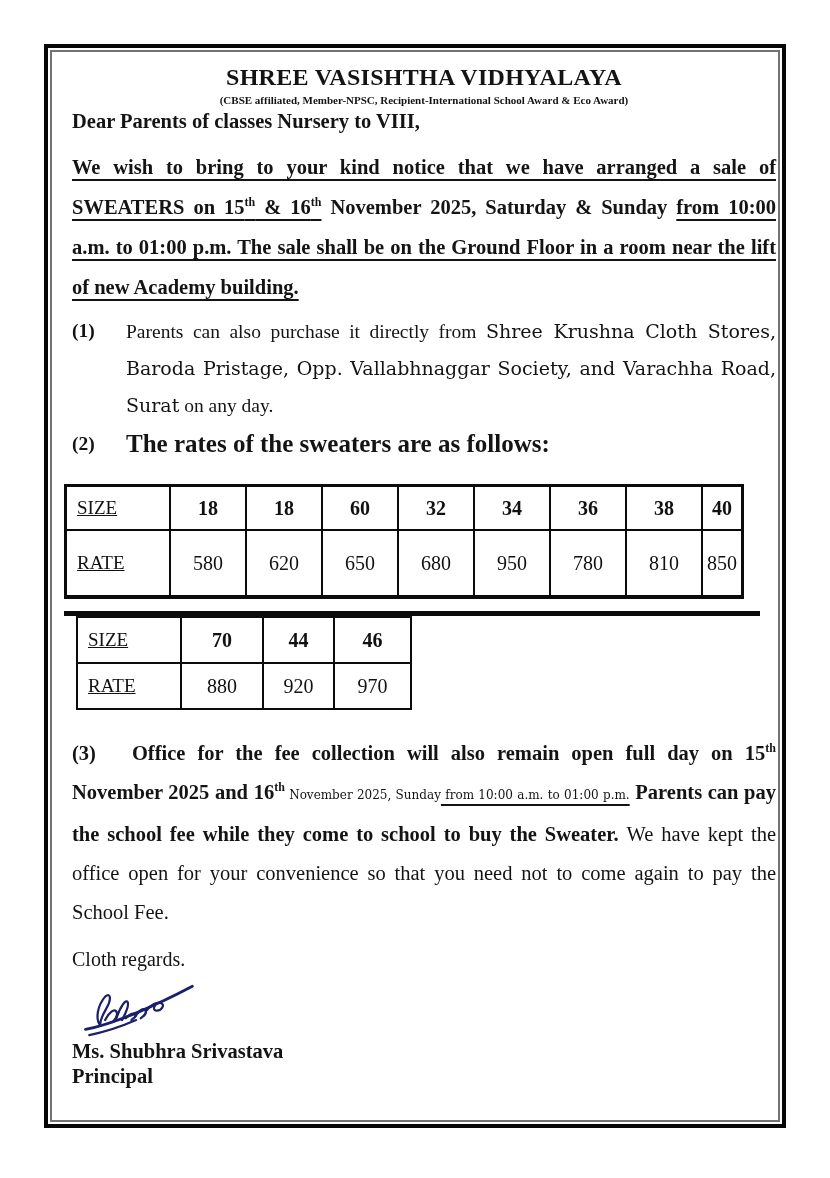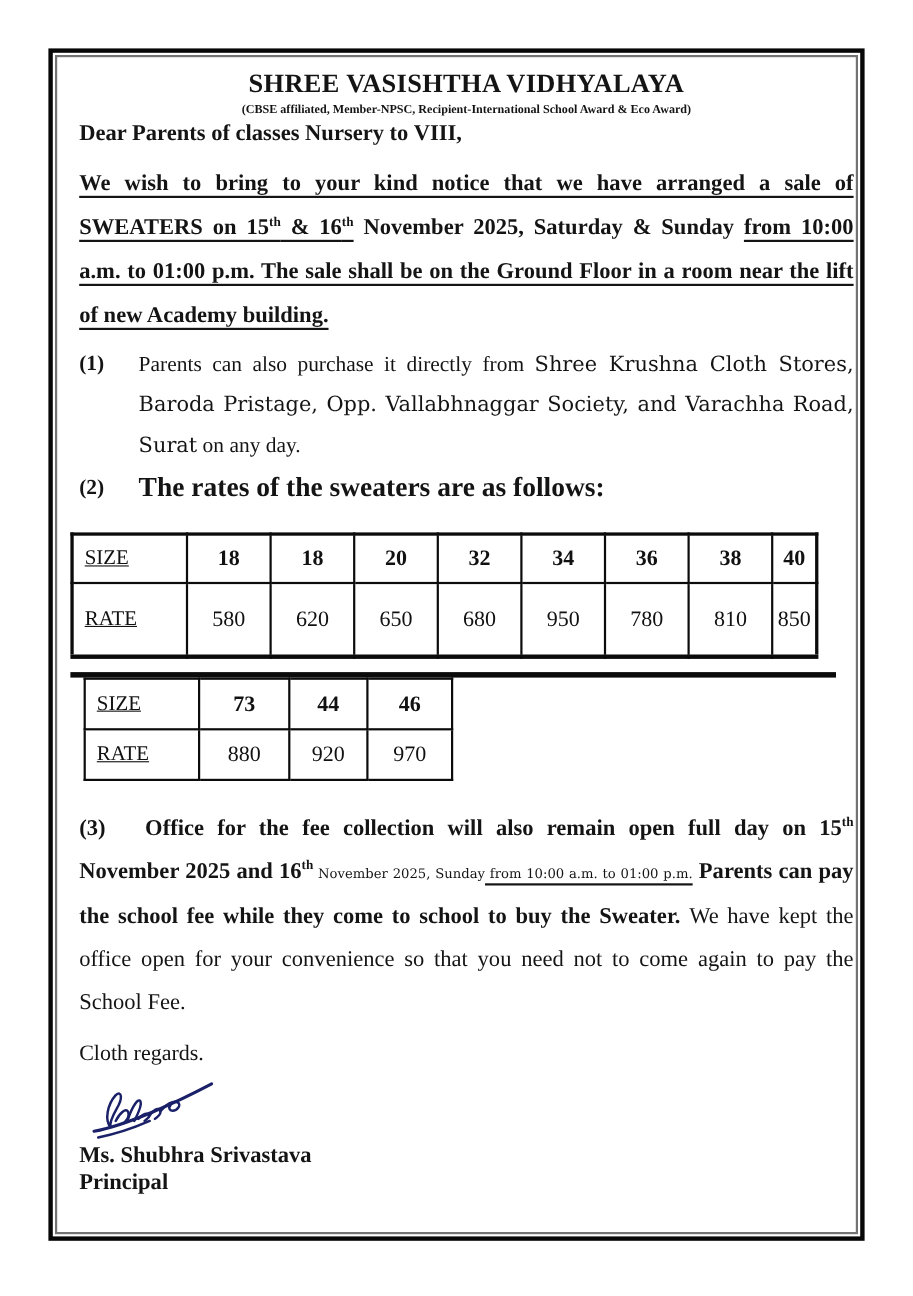--- a/index.html
+++ b/index.html
@@ -86,21 +86,21 @@
       <span class="li-body">The rates of the sweaters are as follows:</span>
     </div>
 
     <div class="tables-zone">
       <table class="rates t1">
         <tbody>
             <tr>
           <td class="lbl">SIZE</td>
           <td class="sz">18</td>
           <td class="sz">18</td>
-          <td class="sz">20</td>
+          <td class="sz">60</td>
           <td class="sz">32</td>
           <td class="sz">34</td>
           <td class="sz">36</td>
           <td class="sz">38</td>
           <td class="sz cell-narrow">40</td>
         </tr>
         <tr>
           <td class="lbl">RATE</td>
           <td class="rt">580</td>
           <td class="rt">620</td>
@@ -112,21 +112,21 @@
           <td class="rt cell-narrow">850</td>
         </tr>
       </tbody>
         </table>
 
       <div class="t2-block">
         <table class="rates t2">
           <tbody>
               <tr>
             <td class="lbl">SIZE</td>
-            <td class="sz c42">73</td>
+            <td class="sz c42">70</td>
             <td class="sz c44">44</td>
             <td class="sz c46">46</td>
           </tr>
           <tr>
             <td class="lbl">RATE</td>
             <td class="rt">880</td>
             <td class="rt">920</td>
             <td class="rt">970</td>
           </tr>
         </tbody>

